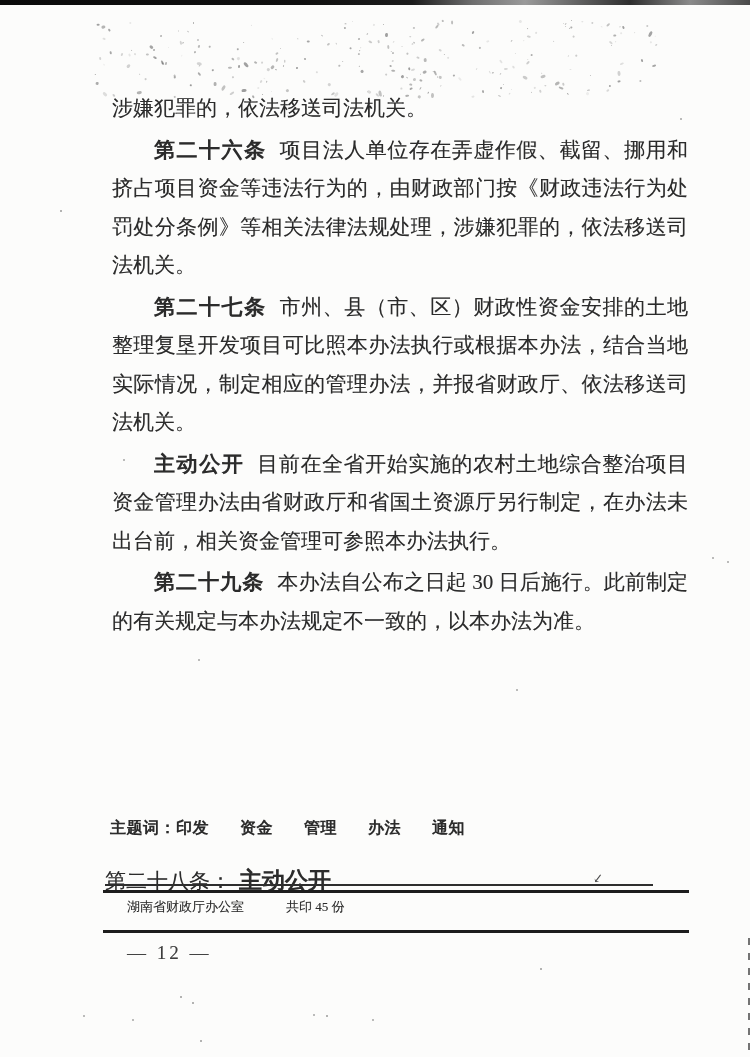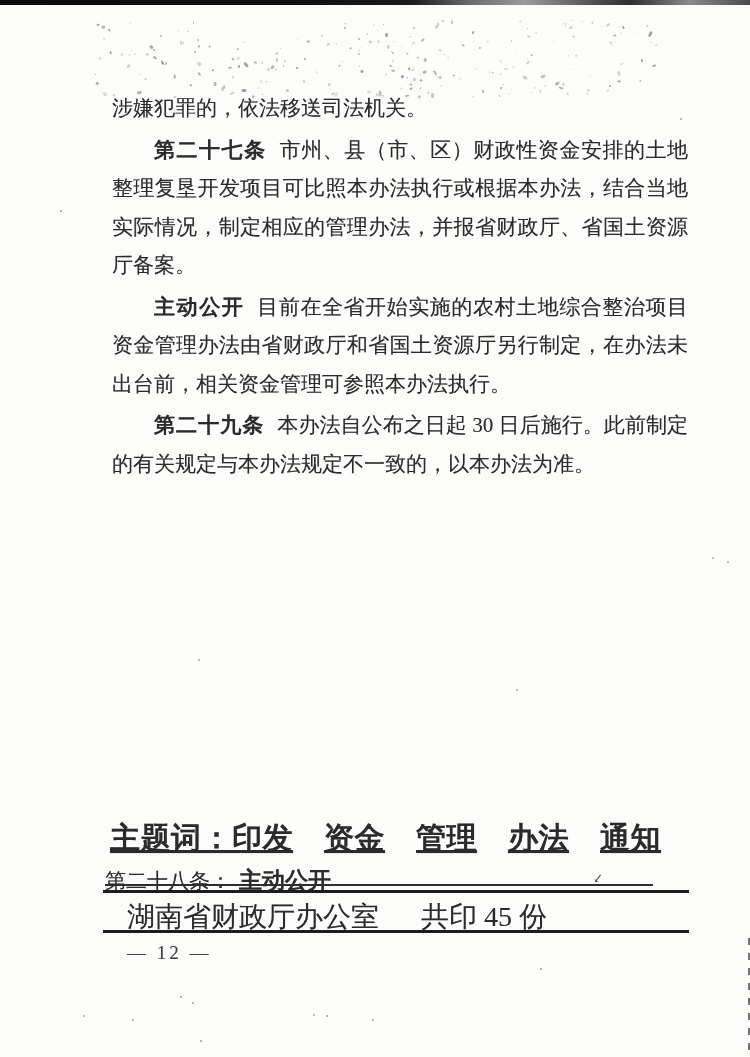--- a/index.html
+++ b/index.html
@@ -89,23 +89,22 @@
     top: 818px;
     width: 586px;
     font-size: 21px;
     text-shadow: 0.3px 0.3px 0.6px rgba(45,45,45,.3);
   }
   .subject-row {
     position: absolute;
     top: 0; left: 7px;
     font-weight: 700;
     font-family: "Liberation Sans", "DejaVu Sans", sans-serif;
-    font-size: 30px;
+    font-size: 16px;
     letter-spacing: 0.5px;
-    text-decoration: underline;
   }
   .subject-row .kw { margin-right: 31px; }
   .subject-row .kw:last-child { margin-right: 0; }
   .disclosure-row {
     position: absolute;
     top: 47px; left: 2px;
     font-size: 21px;
   }
   .disclosure-value {
     font-weight: 700;
@@ -131,21 +130,21 @@
     top: 72px; left: 0; right: 0;
     height: 3px;
     background: #1d1d1d;
   }
   .print-row {
     position: absolute;
     top: 80px; left: 0; right: 0;
     display: flex;
     align-items: baseline;
     padding: 0 14px 0 24px;
-    font-size: 28px;
+    font-size: 13px;
   }
   .print-copies { margin-left: 42px; }
   .print-date { margin-left: auto; }
   .rule-main-2 {
     position: absolute;
     top: 112px; left: 0; right: 0;
     height: 3px;
     background: #1d1d1d;
   }
   .page-number {
@@ -419,24 +418,27 @@
       <i style="left: 372px; top: 1019px; width: 2px; height: 2px; opacity: 0.45;"></i>
       <i style="left: 180px; top: 996px; width: 1.5px; height: 1.5px; opacity: 0.45;"></i>
       <i style="left: 192px; top: 1002px; width: 1.5px; height: 1.5px; opacity: 0.45;"></i>
       <i style="left: 540px; top: 968px; width: 1.5px; height: 1.5px; opacity: 0.45;"></i>
       <i style="left: 200px; top: 1040px; width: 1.5px; height: 1.5px; opacity: 0.45;"></i>
     </div>
 
   <div class="content">
     <p>涉嫌犯罪的，依法移送司法机关。</p>
 
-
-
     <p class="para">
-      <span class="lead">第二十七条</span><span>市州、县（市、区）财政性资金安排的土地整理复垦开发项目可比照本办法执行或根据本办法，结合当地实际情况，制定相应的管理办法，并报省财政厅、省国土资源厅备案。</span>
+      <span class="lead">第二十六条</span><span>项目法人单位存在弄虚作假、截留、挪用和挤占项目资金等违法行为的，由财政部门按《财政违法行为处罚处分条例》等相关法律法规处理，涉嫌犯罪的，依法移送司法机关。</span>
+    </p>
+
+
+    <p class="para">
+      <span class="lead">第二十七条</span><span>市州、县（市、区）财政性资金安排的土地整理复垦开发项目可比照本办法执行或根据本办法，结合当地实际情况，制定相应的管理办法，并报省财政厅、依法移送司法机关。</span>
     </p>
 
     <p class="para">
       <span class="lead">主动公开</span><span>目前在全省开始实施的农村土地综合整治项目资金管理办法由省财政厅和省国土资源厅另行制定，在办法未出台前，相关资金管理可参照本办法执行。</span>
     </p>
 
     <p class="para">
       <span class="lead">第二十九条</span><span>本办法自公布之日起 30 日后施行。此前制定的有关规定与本办法规定不一致的，以本办法为准。</span>
     </p>
   </div>

